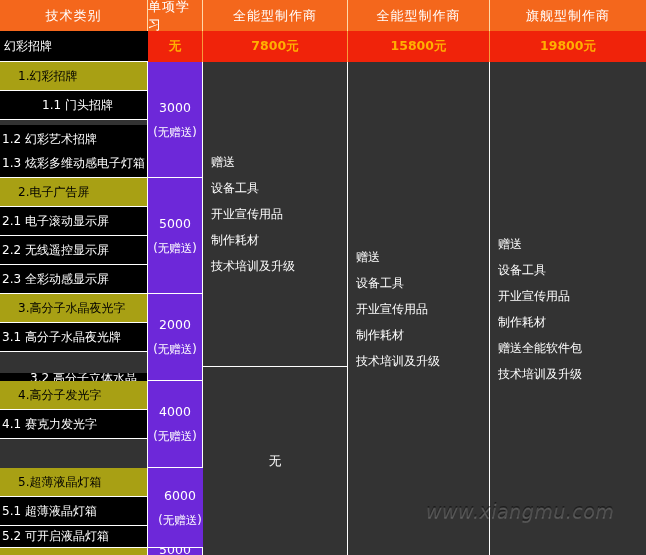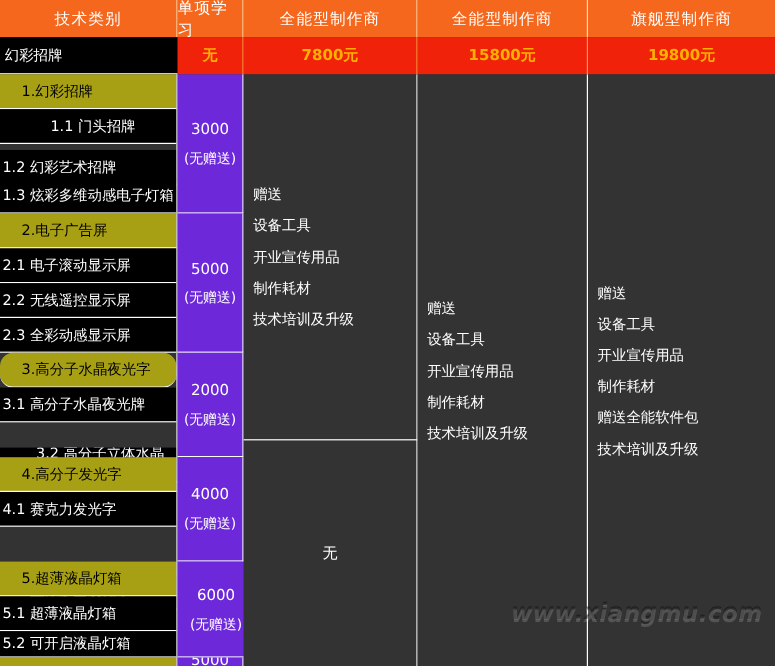--- a/index.html
+++ b/index.html
@@ -125,21 +125,21 @@
     border-top: 1px solid #ffffff;
   }
 
   
   #watermark {
     position: absolute;
     left: 426px;
     top: 500px;
     font-family: "DejaVu Sans", "Liberation Sans", sans-serif;
     font-size: 19px;
-    font-weight: bold;
+    font-weight: normal;
     font-style: italic;
     letter-spacing: 0.5px;
     color: rgba(255,255,255,0.07);
     text-shadow: 0 1px 0 rgba(255,255,255,0.16), 0 -1px 0 rgba(0,0,0,0.45);
     pointer-events: none;
     white-space: nowrap;
   }
 </style>
 </head>
 <body>
@@ -161,21 +161,21 @@
   <div class="cell cat" style="left:0;top:62px;width:147px;height:29px;">1.幻彩招牌</div>
   <div class="cell sub" style="left:0;top:91px;width:147px;height:29px;padding-left:42px;">1.1 门头招牌</div>
   <div class="cell sub" style="left:0;top:125px;width:147px;height:29px;">1.2 幻彩艺术招牌</div>
   <div class="cell sub" style="left:0;top:149px;width:147px;height:29px;">1.3 炫彩多维动感电子灯箱</div>
 
   <div class="cell cat" style="left:0;top:178px;width:147px;height:29px;">2.电子广告屏</div>
   <div class="cell sub" style="left:0;top:207px;width:147px;height:29px;">2.1 电子滚动显示屏</div>
   <div class="cell sub" style="left:0;top:236px;width:147px;height:29px;">2.2 无线遥控显示屏</div>
   <div class="cell sub" style="left:0;top:265px;width:147px;height:29px;">2.3 全彩动感显示屏</div>
 
-  <div class="cell cat" style="left:0;top:294px;width:147px;height:29px;border-radius:11px;">3.高分子水晶夜光字</div>
+  <div class="cell cat" style="left:0;top:294px;width:147px;height:29px;">3.高分子水晶夜光字</div>
   <div class="cell sub" style="left:0;top:323px;width:147px;height:29px;">3.1 高分子水晶夜光牌</div>
   <div class="cell sub" style="left:0;top:373px;width:147px;height:29px;padding-left:30px;">3.2 高分子立体水晶发光字</div>
 
   <div class="cell cat" style="left:0;top:381px;width:147px;height:29px;">4.高分子发光字</div>
   <div class="cell sub" style="left:0;top:410px;width:147px;height:29px;text-align:center;">4.1 赛克力发光字</div>
   <div class="cell sub" style="left:0;top:439px;width:147px;height:29px;margin-top:40px;">4.2 立体多面发光字</div>
 
   <div class="cell cat" style="left:0;top:468px;width:147px;height:29px;">5.超薄液晶灯箱</div>
   <div class="cell sub" style="left:0;top:497px;width:147px;height:29px;">5.1 超薄液晶灯箱</div>
   <div class="cell sub" style="left:0;top:526px;width:147px;height:22px;">5.2 可开启液晶灯箱</div>

